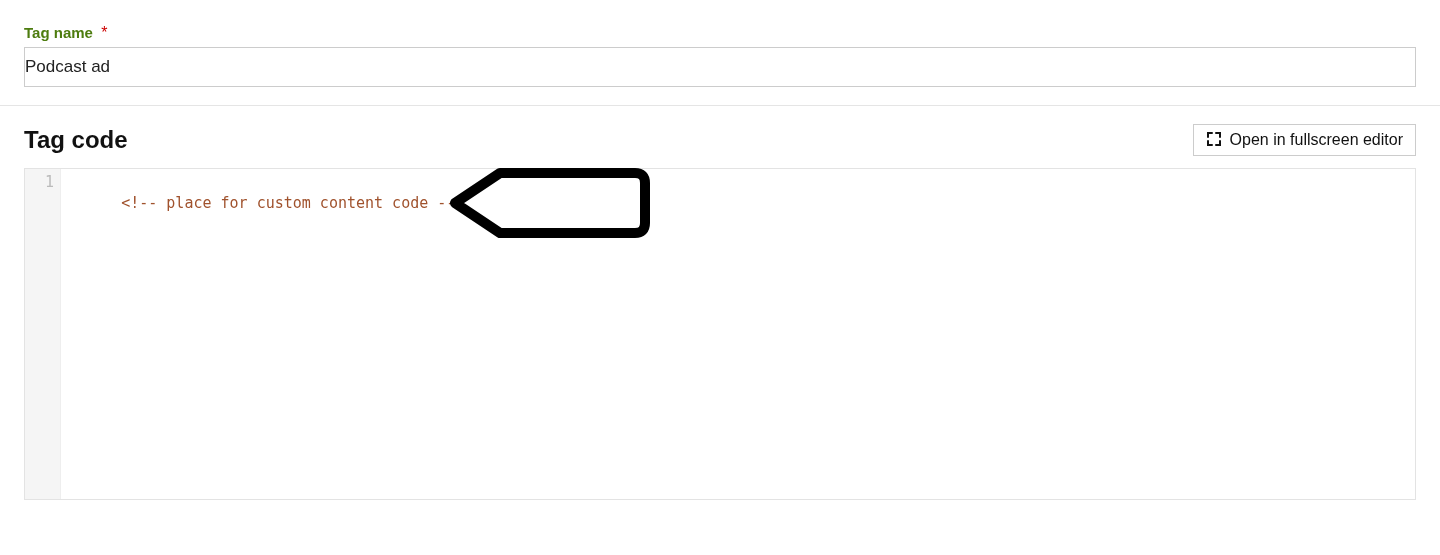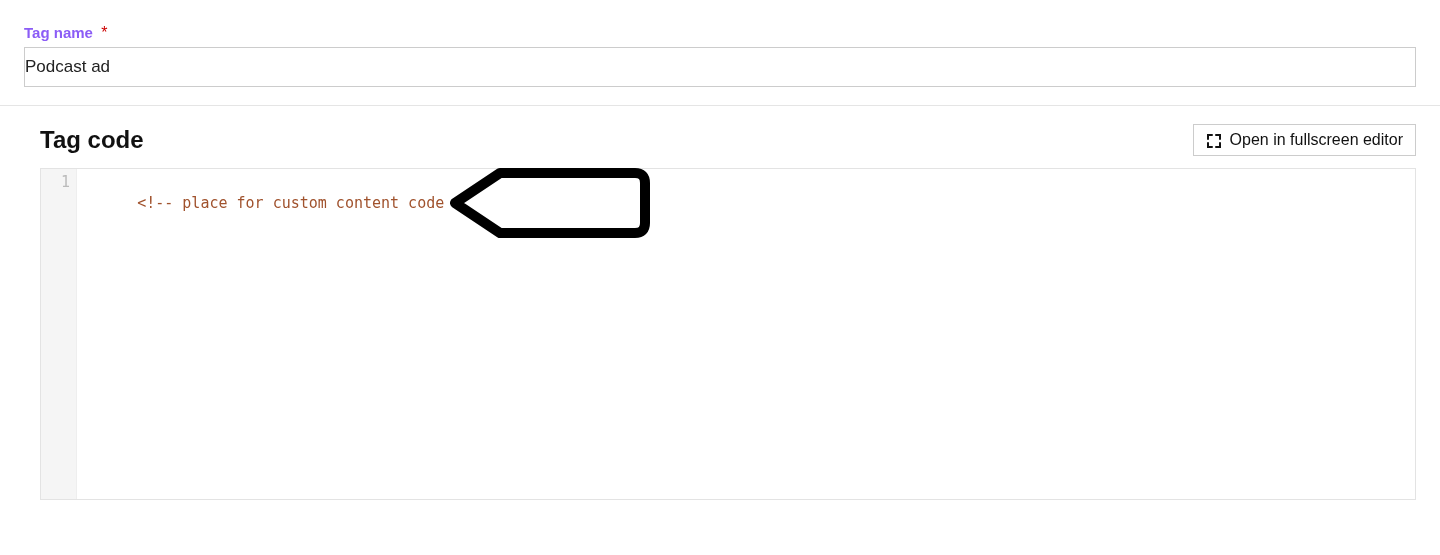--- a/index.html
+++ b/index.html
@@ -11,57 +11,57 @@
     font-family: -apple-system, BlinkMacSystemFont, "Segoe UI", Helvetica, Arial, sans-serif;
     color: #111;
     background: #fff;
   }
   .form-area {
     padding: 24px 24px 18px 24px;
   }
   .field-label {
     font-size: 15px;
     font-weight: 600;
-    color: #8b5cf6;
+    color: #4d7c0f;
     display: inline-block;
     margin-bottom: 6px;
   }
   .req { color: #c00; margin-left: 4px; }
   .tag-name-input {
     width: 100%;
     height: 40px;
     border: 1px solid #ccc;
     padding: 0 0;
     font-size: 17px;
     color: #222;
     font-family: inherit;
   }
   .hr {
     height: 1px;
     background: #e5e5e5;
     width: 100%;
   }
   .code-section {
-    padding: 18px 24px 0 40px;
+    padding: 18px 24px 0 24px;
     position: relative;
   }
   .code-header {
     display: flex;
     align-items: center;
     justify-content: space-between;
     margin-bottom: 12px;
   }
   .code-title {
     font-size: 24px;
     font-weight: 700;
     color: #111;
   }
   .fullscreen-btn {
     display: inline-flex;
-    align-items: flex-end;
+    align-items: flex-start;
     gap: 8px;
     border: 1px solid #ccc;
     background: #fff;
     padding: 6px 12px;
     font-size: 16px;
     font-weight: 500;
     color: #111;
     cursor: pointer;
     font-family: inherit;
   }

